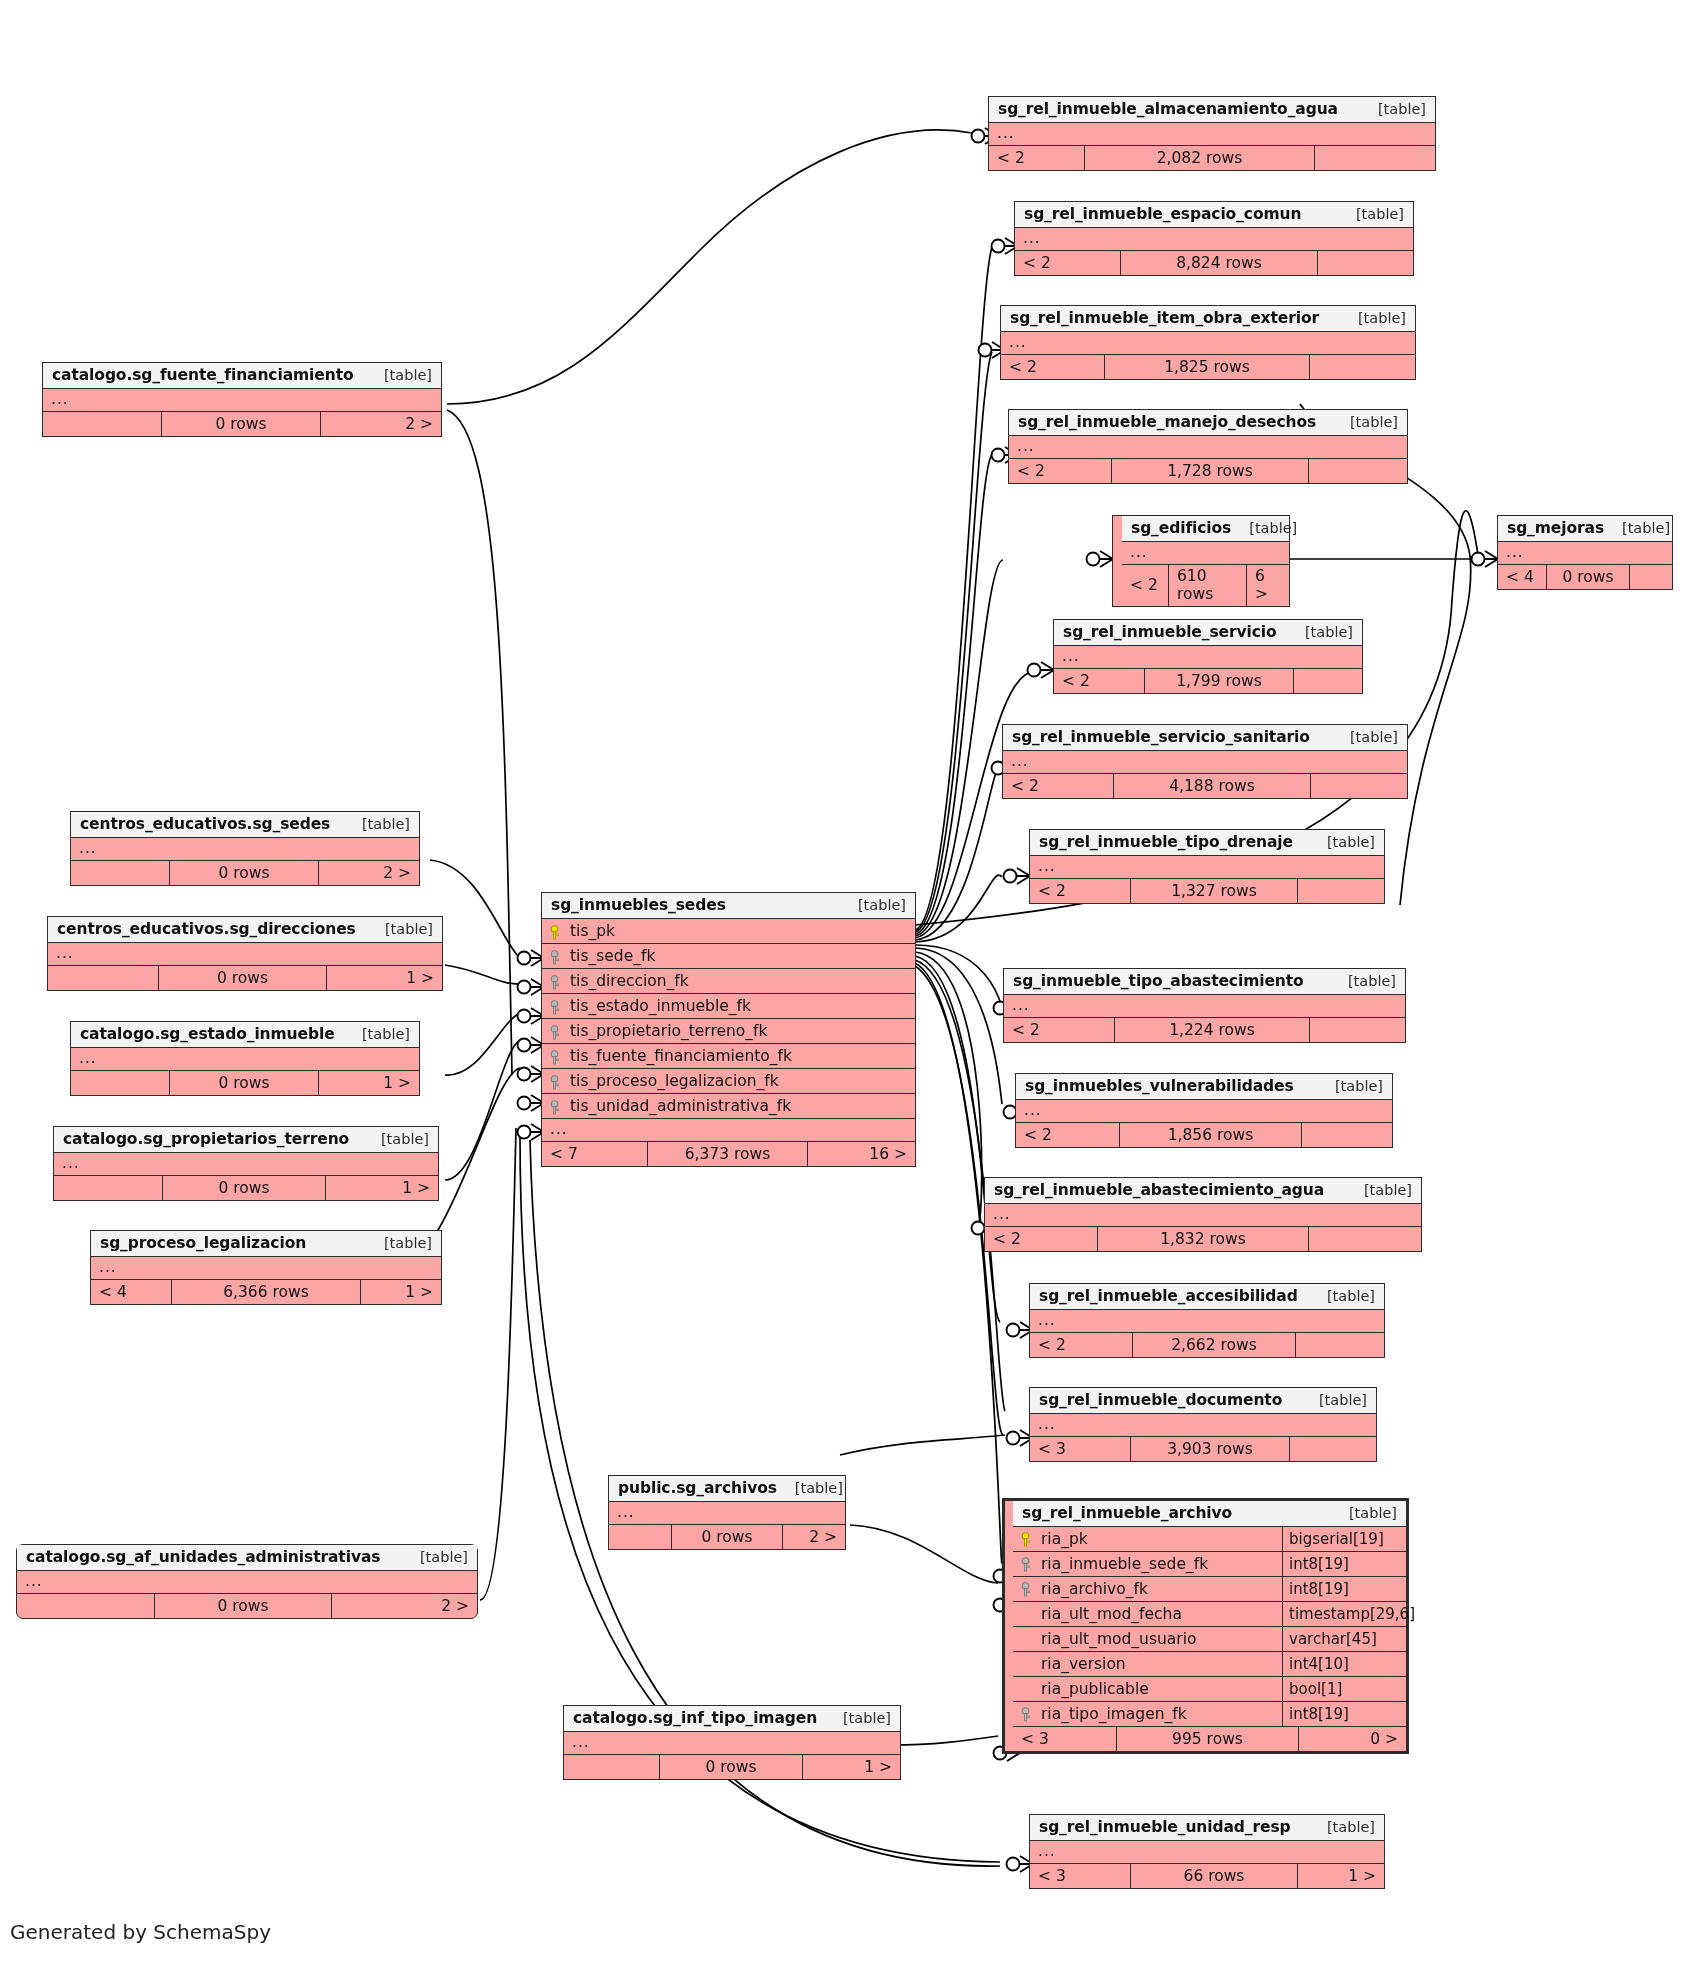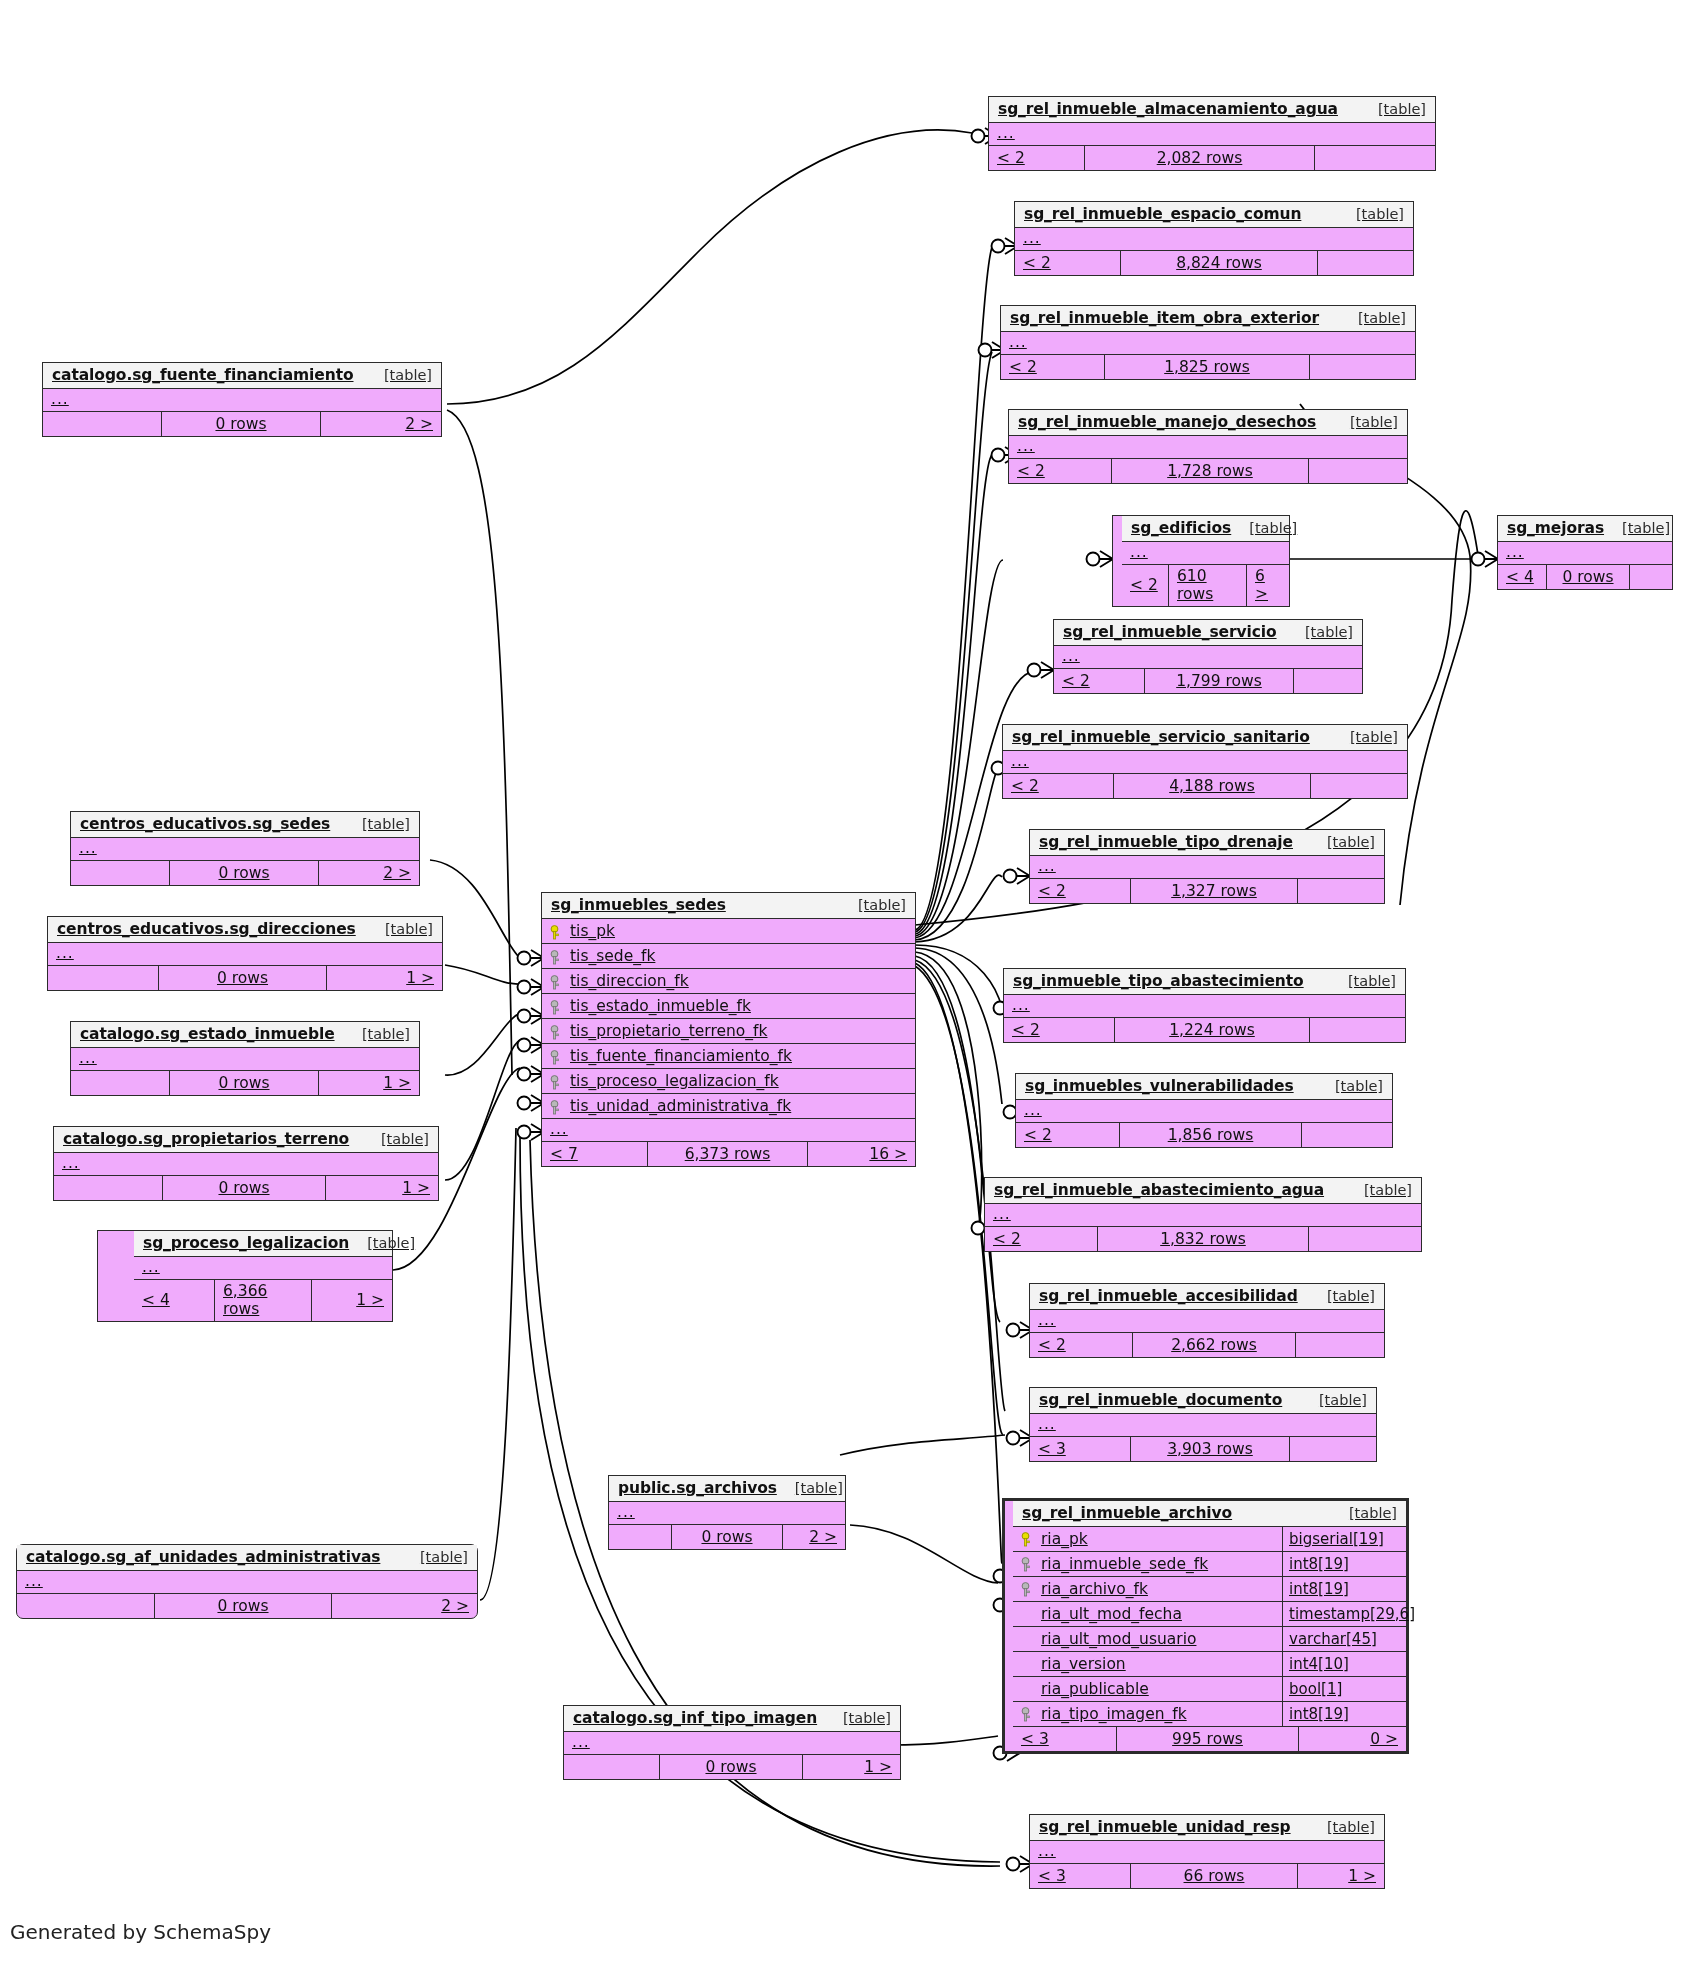--- a/index.html
+++ b/index.html
@@ -20,26 +20,25 @@
     position: absolute;
     left: 0; top: 0;
     width: 1687px;
     height: 1961px;
     pointer-events: none;
     z-index: 1;
   }
   .tbl {
     position: absolute;
     z-index: 3;
-    background: #f0abfc;
+    background: #fca5a5;
     border: 1.6px solid #2b2b2b;
     box-sizing: border-box;
     font-size: 15.5px;
     color: #111111;
-    text-decoration: underline;
   }
   .tbl.bold-border {
     border-width: 3px;
   }
   .tbl-head {
     background: #f3f3f3;
     border-bottom: 1.6px solid #2b2b2b;
     display: flex;
     align-items: center;
     justify-content: space-between;
@@ -689,21 +688,21 @@
       <span class="tbl-tag">[table]</span>
     </div>
     <div class="ellipsis-row">...</div>
     <div class="foot-row">
       <div class="foot-cell foot-left" style="width:108px"></div>
       <div class="foot-cell foot-mid">0 rows</div>
       <div class="foot-cell foot-right" style="width:112px">1 &gt;</div>
     </div>
   </div>
 
-  <div class="tbl" style="left:97px; top:1230px; width:296px;padding-left:36px;">
+  <div class="tbl" style="left:90px; top:1230px; width:352px;">
     <div class="tbl-head">
       <span class="tbl-name">sg_proceso_legalizacion</span>
       <span class="tbl-tag">[table]</span>
     </div>
     <div class="ellipsis-row">...</div>
     <div class="foot-row">
       <div class="foot-cell foot-left" style="width:80px">&lt; 4</div>
       <div class="foot-cell foot-mid">6,366 rows</div>
       <div class="foot-cell foot-right" style="width:80px">1 &gt;</div>
     </div>

